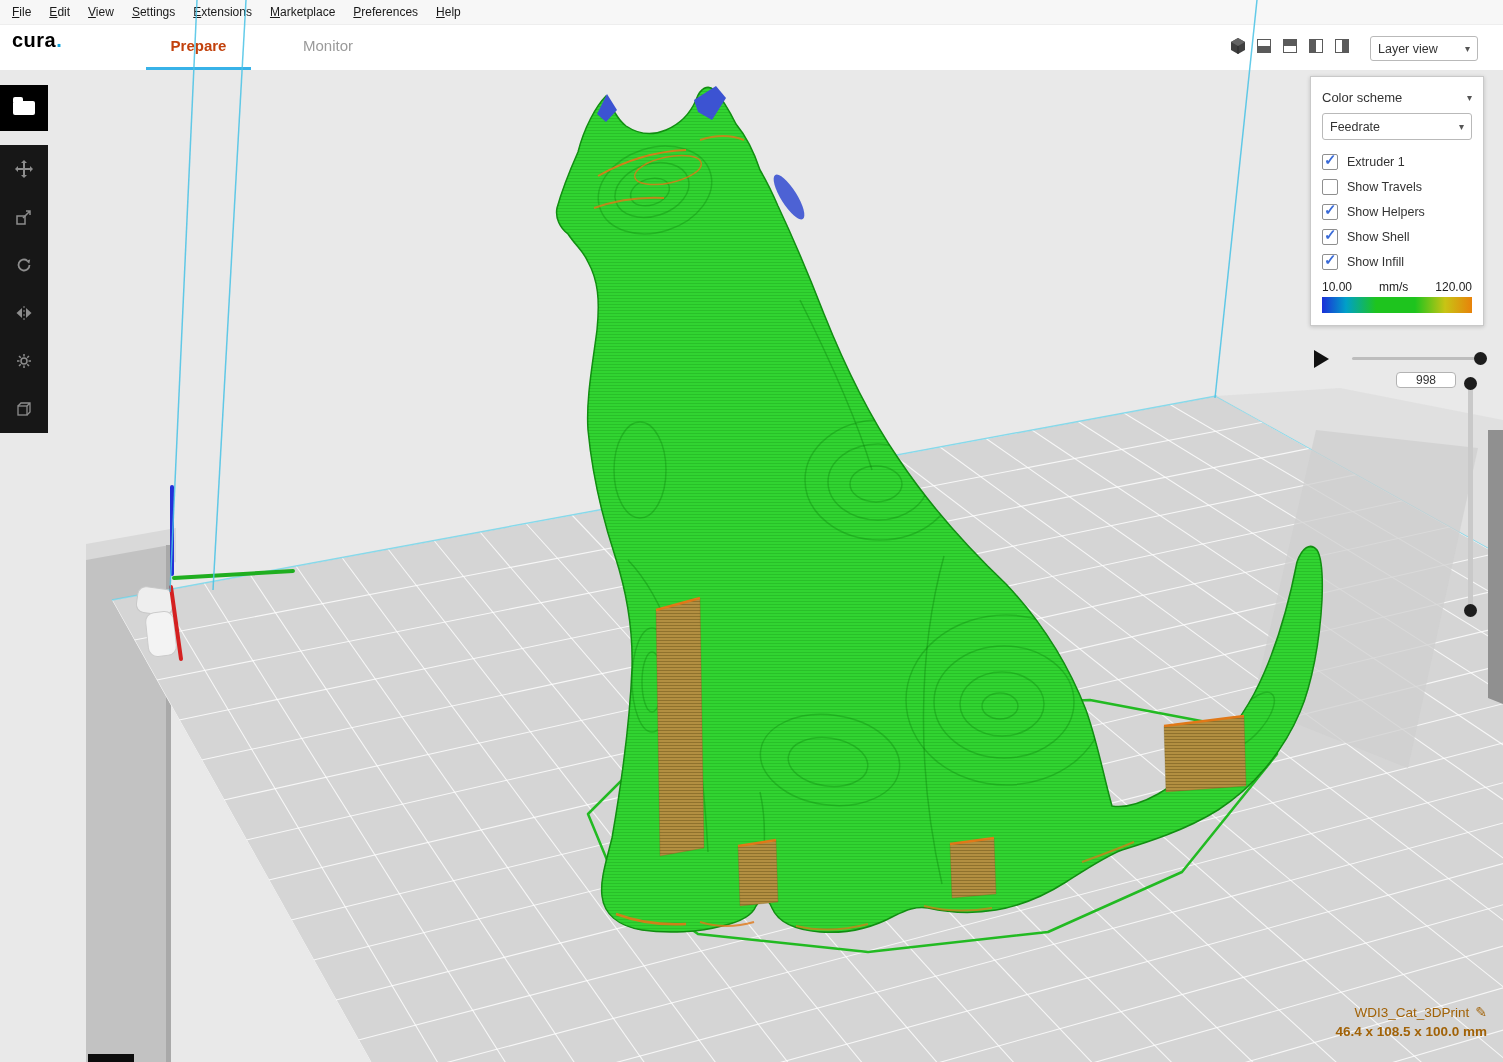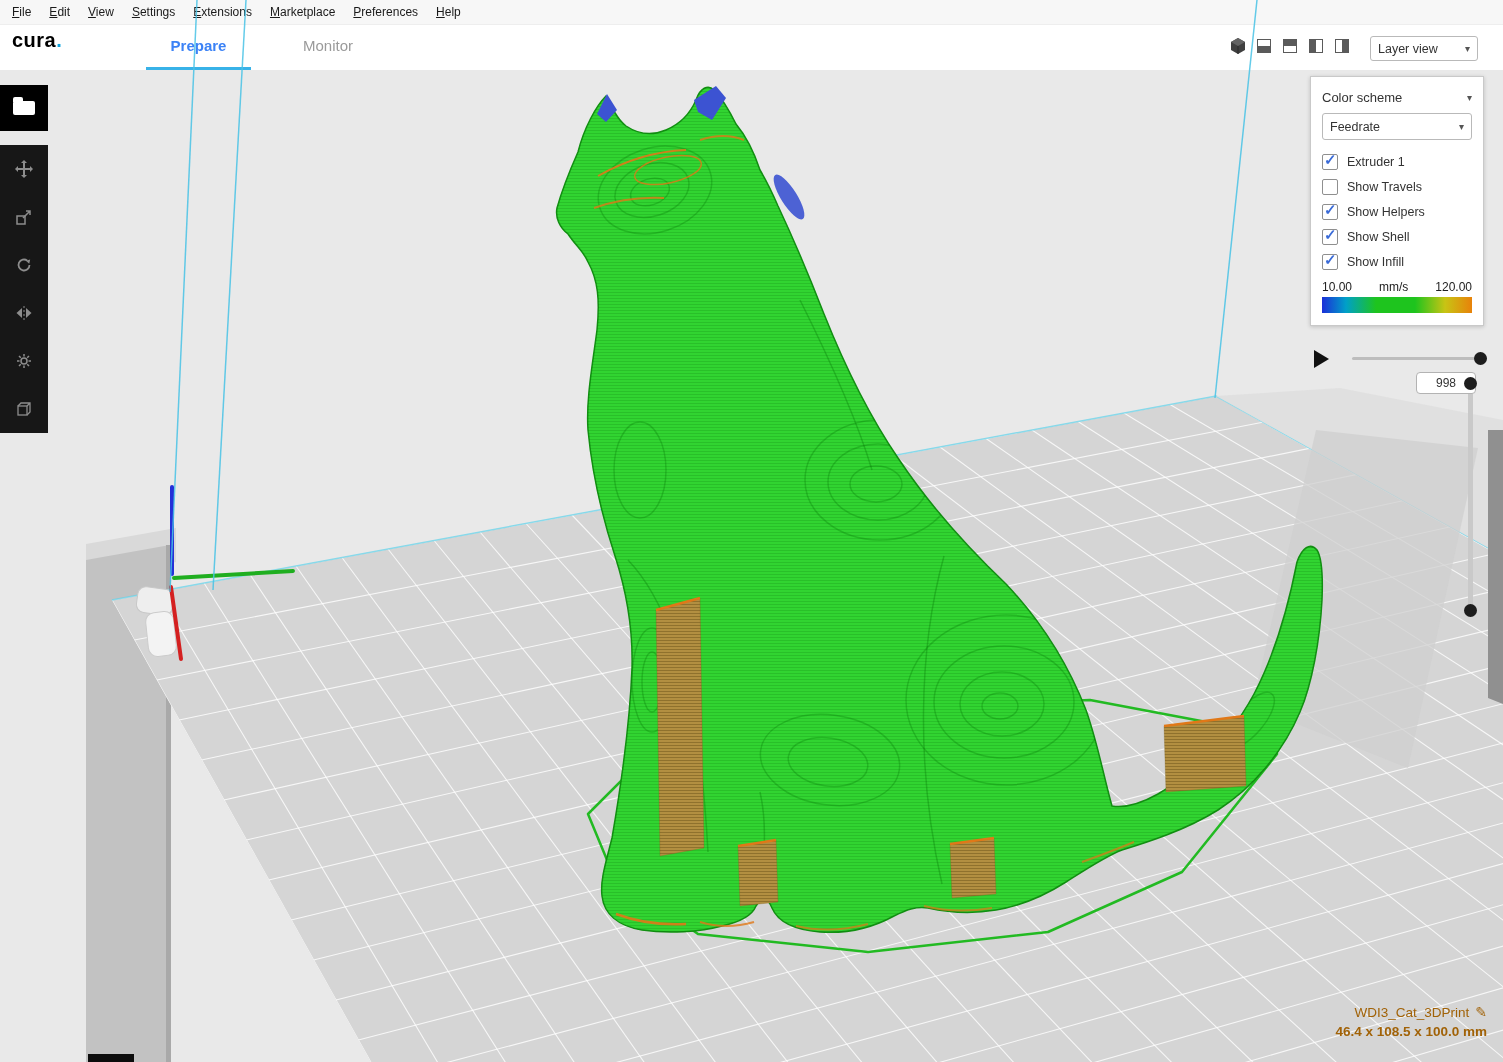--- a/index.html
+++ b/index.html
@@ -10,21 +10,21 @@
   .menubar{position:absolute;top:0;left:0;right:0;height:24px;background:#f7f7f7;
            border-bottom:1px solid #eee;display:flex;align-items:center;padding-left:3px;z-index:5;}
   .menu-item{display:inline-block;font-size:12px;color:#1a1a1a;padding:0 9px;line-height:23px;cursor:default;text-align:right;}
   .menu-item::first-letter{text-decoration:underline;}
 
   
   .logo{position:absolute;left:12px;top:29px;font-size:20px;font-weight:800;letter-spacing:.5px;color:#000;z-index:5;}
   .logo .dot{color:#0ba3df;}
   .tab{position:absolute;top:24px;height:43px;display:flex;align-items:center;justify-content:center;
        font-size:15px;z-index:5;cursor:pointer;}
-  .tab-prepare{left:146px;width:105px;color:#3b82f6;font-weight:bold;border-bottom:3px solid #38b2e8;}
+  .tab-prepare{left:146px;width:105px;color:#c2410c;font-weight:bold;border-bottom:3px solid #38b2e8;}
   .tab-monitor{left:278px;width:100px;color:#9a9a9a;border-bottom:3px solid transparent;}
   .view-icons{position:absolute;left:1229px;top:37px;display:flex;gap:8px;z-index:5;}
   .view-icon{width:18px;height:18px;display:block;cursor:pointer;}
   .dropdown{position:absolute;display:flex;align-items:center;justify-content:space-between;background:#fff;
             border:1px solid #b9b9b9;border-radius:3px;font-size:12.5px;color:#333;padding:0 7px;
             box-sizing:border-box;cursor:pointer;}
   .layer-view{left:1370px;top:36px;width:108px;height:25px;z-index:5;}
   .chev{font-size:10px;color:#555;}
 
   
@@ -61,23 +61,23 @@
   .legend{display:flex;justify-content:space-between;font-size:12px;color:#222;margin-top:6px;}
   .gradient{height:16px;margin-top:3px;}
 
   
   .play-btn{position:absolute;left:1314px;top:350px;width:0;height:0;border-left:15px solid #111;
             border-top:9px solid transparent;border-bottom:9px solid transparent;z-index:50;cursor:pointer;}
   .hslider-track{position:absolute;left:1352px;top:357px;width:135px;height:3px;background:#bdbdbd;
                  border-radius:2px;z-index:50;cursor:pointer;}
   .hslider-handle{position:absolute;left:1474px;top:352px;width:13px;height:13px;border-radius:50%;
                   background:#1d1d1d;z-index:51;cursor:pointer;}
-  .layer-box{position:absolute;left:1396px;top:372px;width:60px;height:22px;background:#fff;
+  .layer-box{position:absolute;left:1396px;top:372px;width:60px;height:16px;background:#fff;
              border:1px solid #b3b3b3;border-radius:4px;z-index:50;font-size:12px;color:#333;
-             display:flex;align-items:center;justify-content:center;box-sizing:border-box;margin-left:20px;}
+             display:flex;align-items:center;justify-content:center;box-sizing:border-box;}
   .vslider-track{position:absolute;left:1468px;top:384px;width:5px;height:226px;background:#c9c9c9;
                  border-radius:2px;z-index:49;cursor:pointer;}
   .vslider-handle{position:absolute;width:13px;height:13px;border-radius:50%;background:#1d1d1d;
                   z-index:51;cursor:pointer;}
   .vslider-handle.top{left:1464px;top:377px;}
   .vslider-handle.bottom{left:1464px;top:604px;}
 
   
   .model-info{position:absolute;right:16px;top:1004px;z-index:50;text-align:right;color:#a16207;}
   .model-name{font-size:13.5px;display:flex;align-items:center;gap:6px;justify-content:flex-end;}

